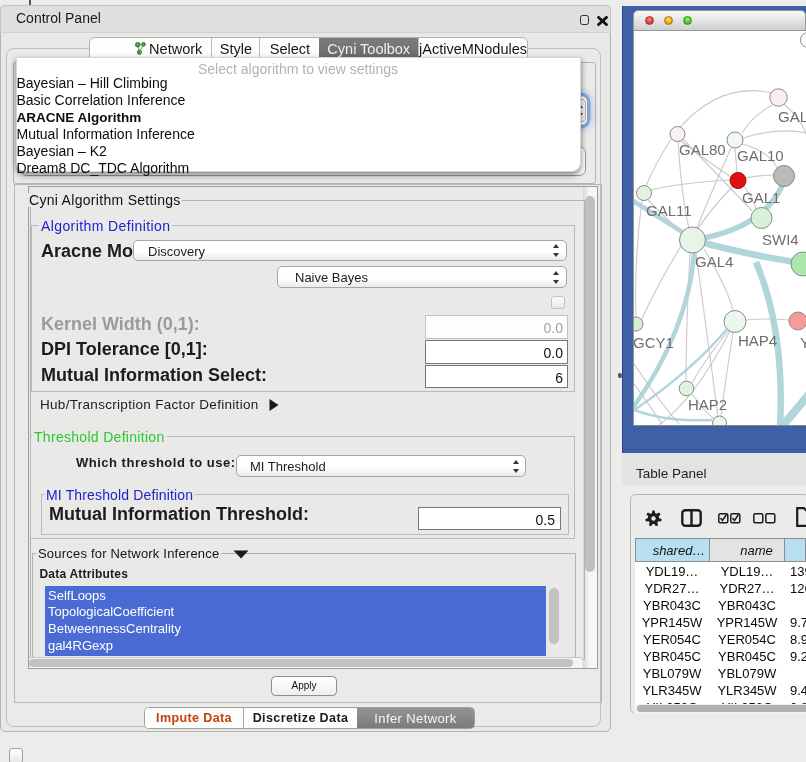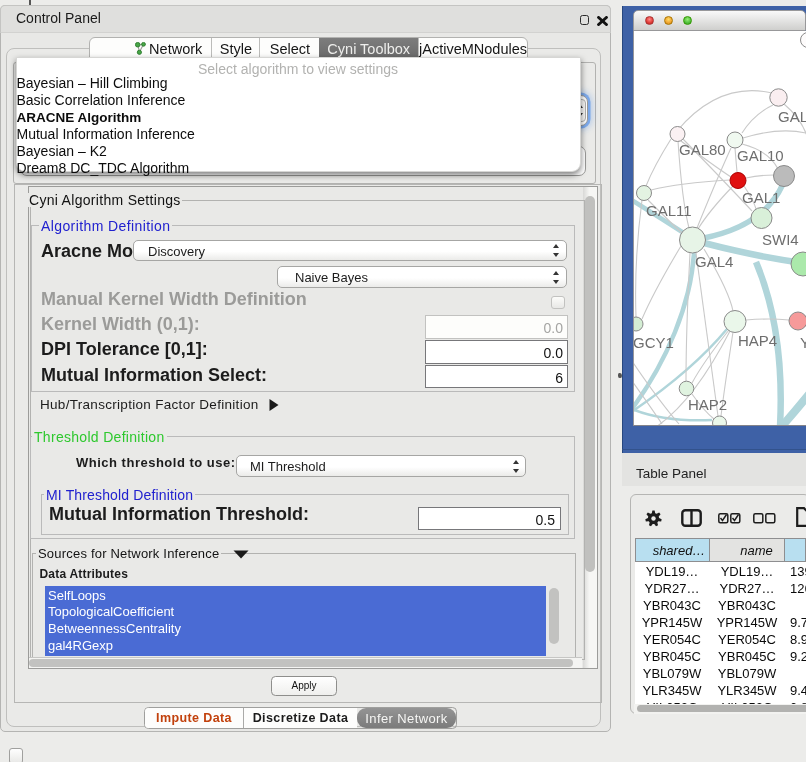--- a/index.html
+++ b/index.html
@@ -91,21 +91,20 @@
     </div>
 
   <div class="combo" style="left:277px;top:266px;width:290px;height:22px;">
       <span class="tx" style="left:17px;">Naive Bayes</span>
     </div>
   <div class="stepper" style="left:553px;top:271px;">
       <div class="up"></div>
       <div class="dn"></div>
     </div>
 
-  <div class="lbl b gray" style="left:41px;top:293px;">Manual Kernel Width Definition</div>
   <div class="abs" style="left:551px;top:296px;width:14px;height:13px;background:linear-gradient(#fcfcfa,#e8e8e6);border:1px solid #c2c2c0;border-radius:3px;box-sizing:border-box;"></div>
 
   <div class="lbl b gray" style="left:41px;top:318px;">Kernel Width (0,1):</div>
   <div class="field" style="left:424.5px;top:314.5px;width:143.5px;height:24px;background:#fdfdfb;border:1px solid #c2c2c0;color:#a5a5a3;">
       <span>0.0</span>
     </div>
 
   <div class="lbl b" style="left:41px;top:343px;">DPI Tolerance [0,1]:</div>
   <div class="field" style="left:424.5px;top:340px;width:143.5px;height:23.5px;background:#fff;border:1px solid #77777a;color:#111;">
       <span>0.0</span>
@@ -152,21 +151,21 @@
   <div class="abs" style="left:549px;top:588px;width:9.5px;height:56px;background:#c2c2c0;border-radius:5px;"></div>
 
   <div class="abs" style="left:29px;top:657px;width:553px;height:11px;background:#f4f4f2;border-top:1px solid #c6c6c4;box-sizing:border-box;"></div>
   <div class="abs" style="left:29px;top:658.5px;width:544px;height:8px;background:#c2c2c0;border-radius:4px;"></div>
 
   <div class="abs" style="left:271px;top:676px;width:66px;height:19.5px;background:linear-gradient(#ffffff,#efefed);border:1px solid #8e8e8c;border-radius:4.5px;box-sizing:border-box;text-align:center;font-size:10px;color:#111;line-height:17px;">Apply</div>
 
   <div class="abs" style="left:144px;top:707px;height:22px;display:flex;font-size:12.5px;font-weight:bold;letter-spacing:0.4px;border:1px solid #9f9f9d;border-radius:4.5px;overflow:hidden;box-sizing:border-box;">
     <div style="width:99px;background:#fdfdfc;color:#c2410c;display:flex;align-items:center;justify-content:center;border-right:1px solid #aaaaa8;box-sizing:border-box;">Impute Data</div>
     <div style="width:113px;background:#fdfdfc;color:#1c1c1c;display:flex;align-items:center;justify-content:center;box-sizing:border-box;">Discretize Data</div>
-    <div style="width:99px;background:linear-gradient(#949494,#7b7b7b);color:#f6f6f4;display:flex;align-items:center;justify-content:center;font-weight:normal;font-size:13px;border-radius:9px;">Infer Network</div>
+    <div style="width:117px;background:linear-gradient(#949494,#7b7b7b);color:#f6f6f4;display:flex;align-items:center;justify-content:center;font-weight:normal;font-size:13px;">Infer Network</div>
   </div>
 
   <div class="abs" style="left:9px;top:748px;width:13.5px;height:16px;background:linear-gradient(#fefefe,#e8e8e6);border:1px solid #a0a09e;border-radius:3px;box-sizing:border-box;"></div>
 
   <div class="abs" style="left:618px;top:373px;width:3.5px;height:5px;background:#555;border-radius:40% 60% 50% 50%;"></div>
 
   <div class="abs" style="left:622px;top:6px;width:184px;height:447px;background:#3e61a6;border-left:1px solid #27477f;box-sizing:border-box;"></div>
   <div class="abs" style="left:622px;top:449px;width:184px;height:1px;background:#32528c;"></div>
 
   <div class="abs" style="left:633px;top:10px;width:173px;height:21px;background:linear-gradient(#f9f9f9,#cfcfcd);border:1px solid #98989a;border-radius:5px 5px 0 0;box-sizing:border-box;"></div>

